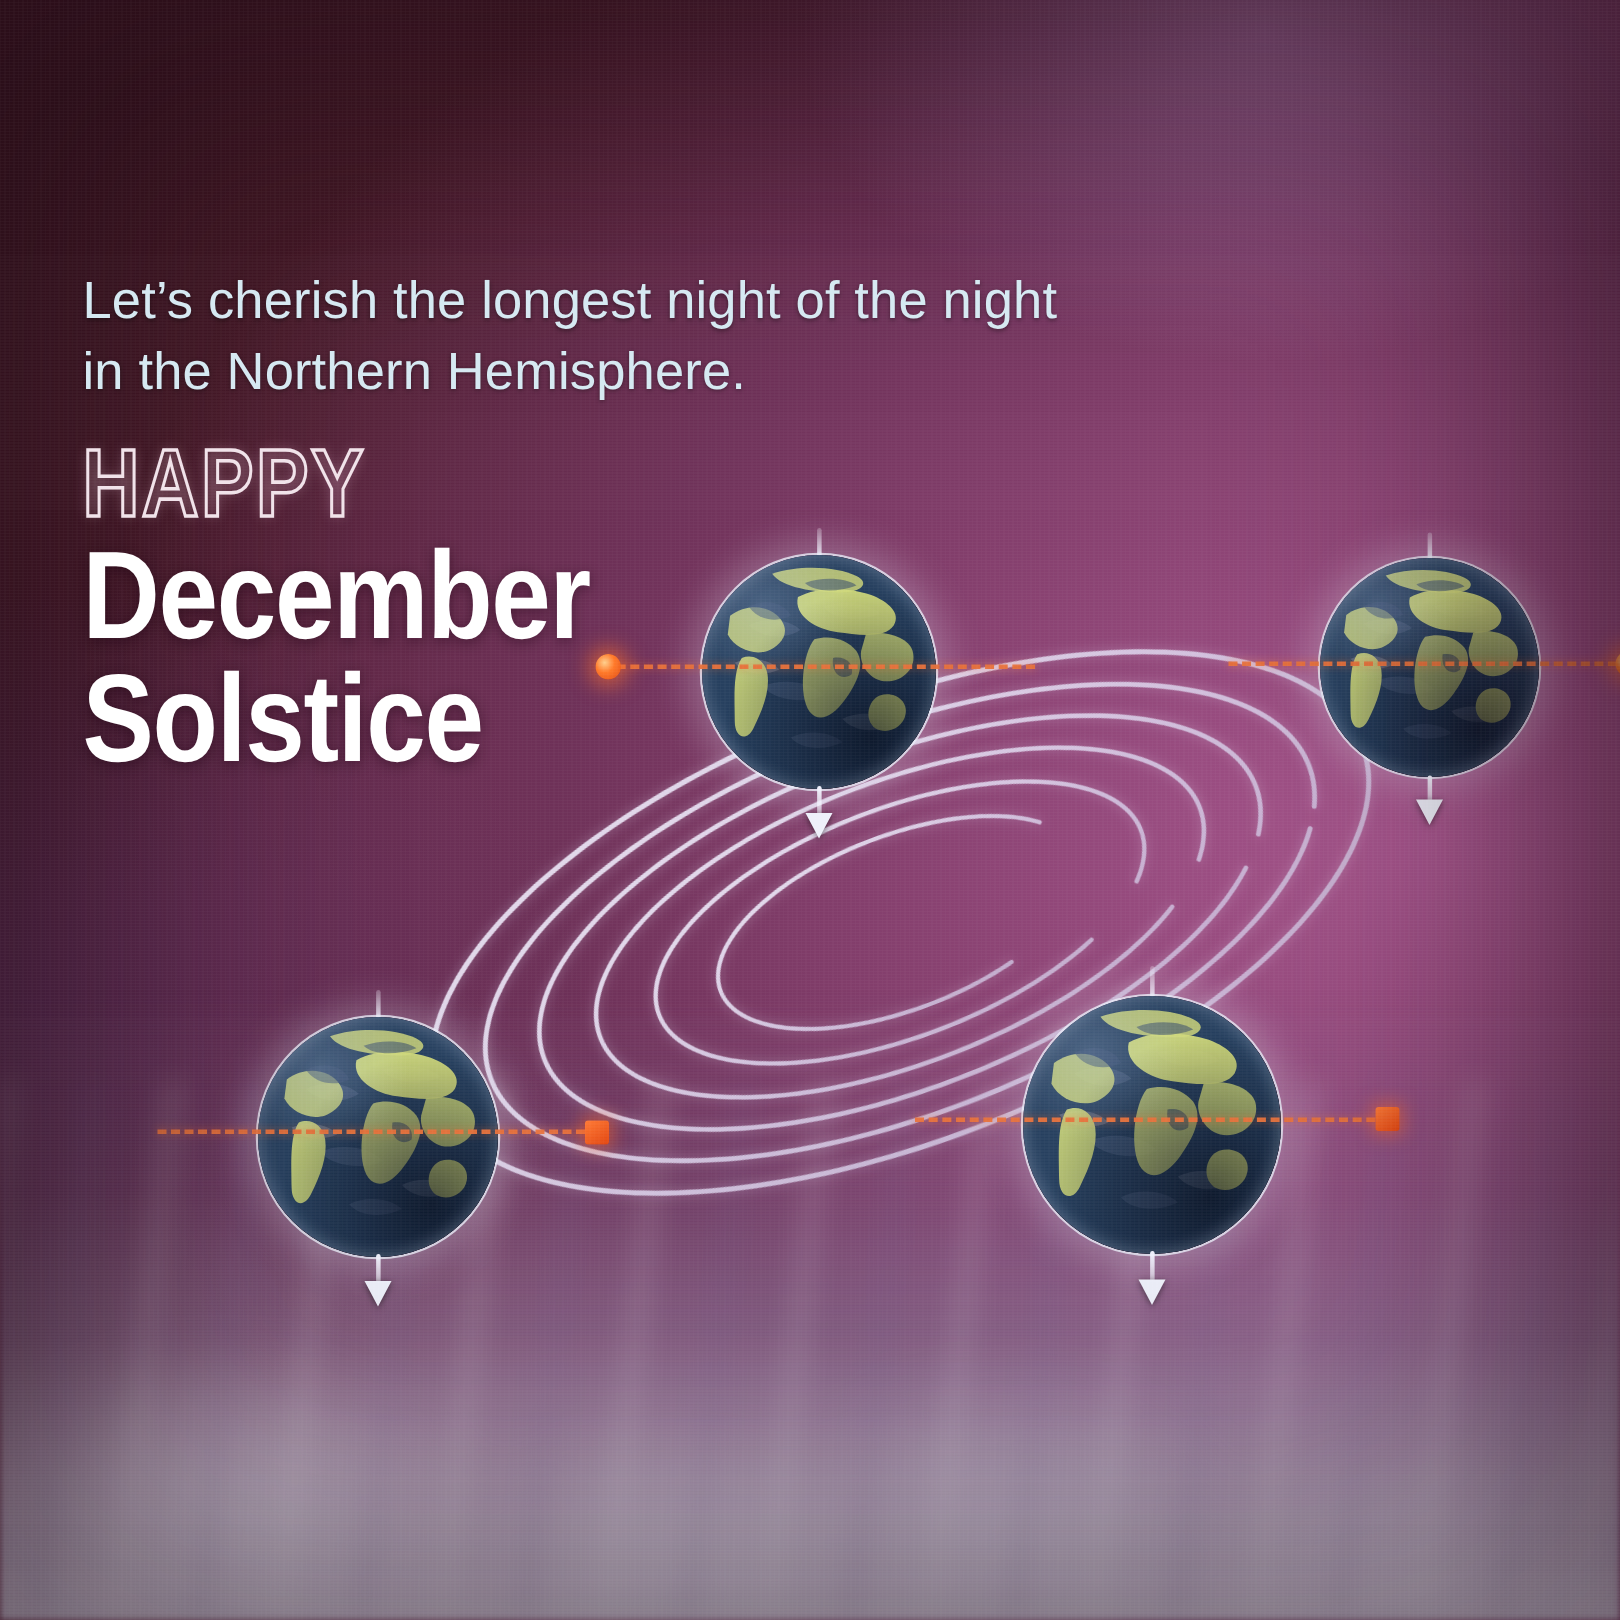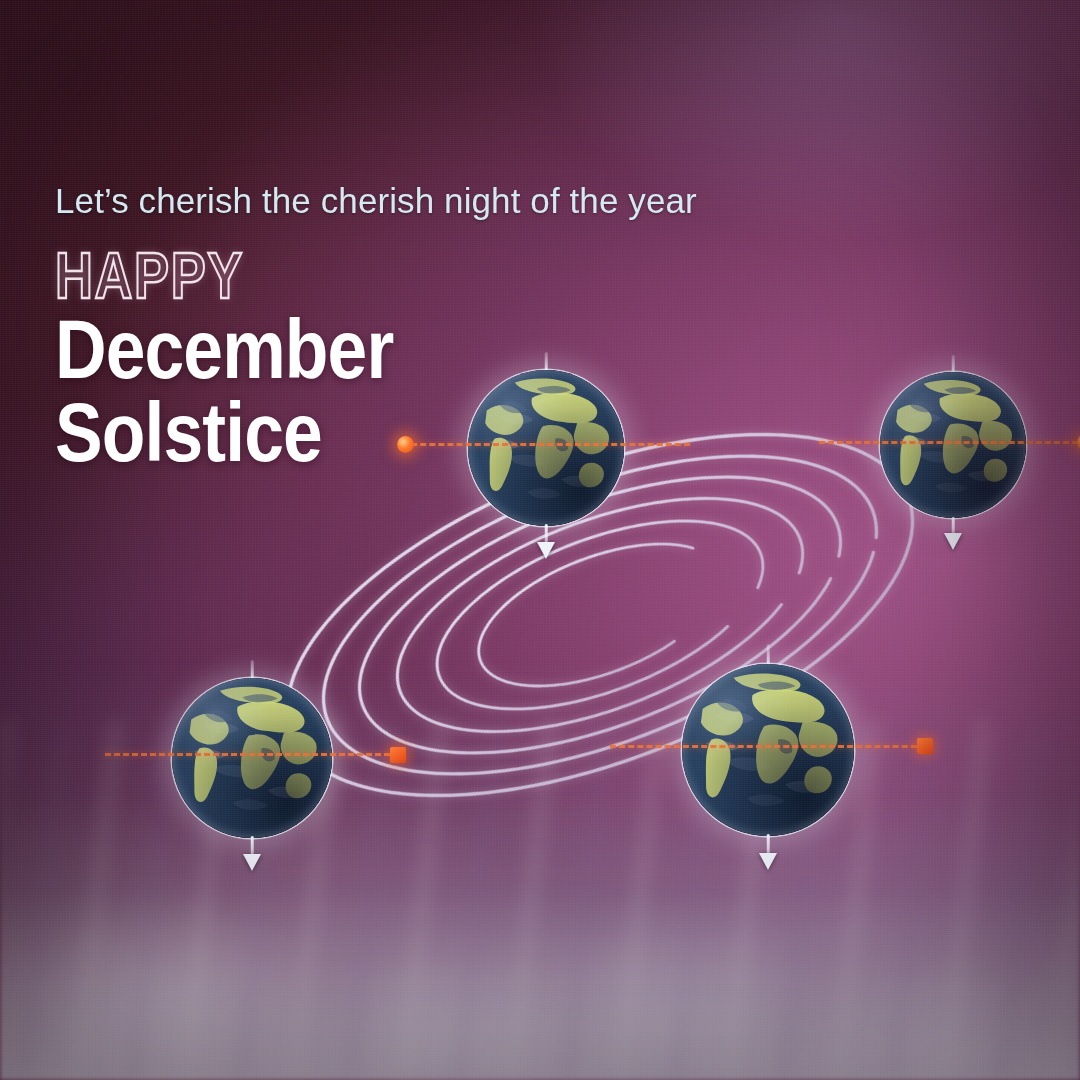--- a/index.html
+++ b/index.html
@@ -304,21 +304,22 @@
         <div class="equator" style="left: -72.24px; width: 316.48px; top: 80.84px;"></div>
         <div class="marker-sq" style="left: 234.64px; top: 74.34px;"></div>
       </div>
     </div>
 
   <div class="bg bg-vignette"></div>
   <div class="bg bg-grain"></div>
 
   <div class="copy">
     <p class="tagline">
-      <span class="ln">Let’s cherish the cherish night of the year</span>
+      <span class="ln">Let’s cherish the longest night of the night</span>
+      <span class="ln">in the Northern Hemisphere.</span>
     </p>
     <div class="happy">HAPPY</div>
     <div class="bigline">
       <span class="ln">December</span>
       <span class="ln">Solstice</span>
     </div>
   </div>
 
 </div>
 

